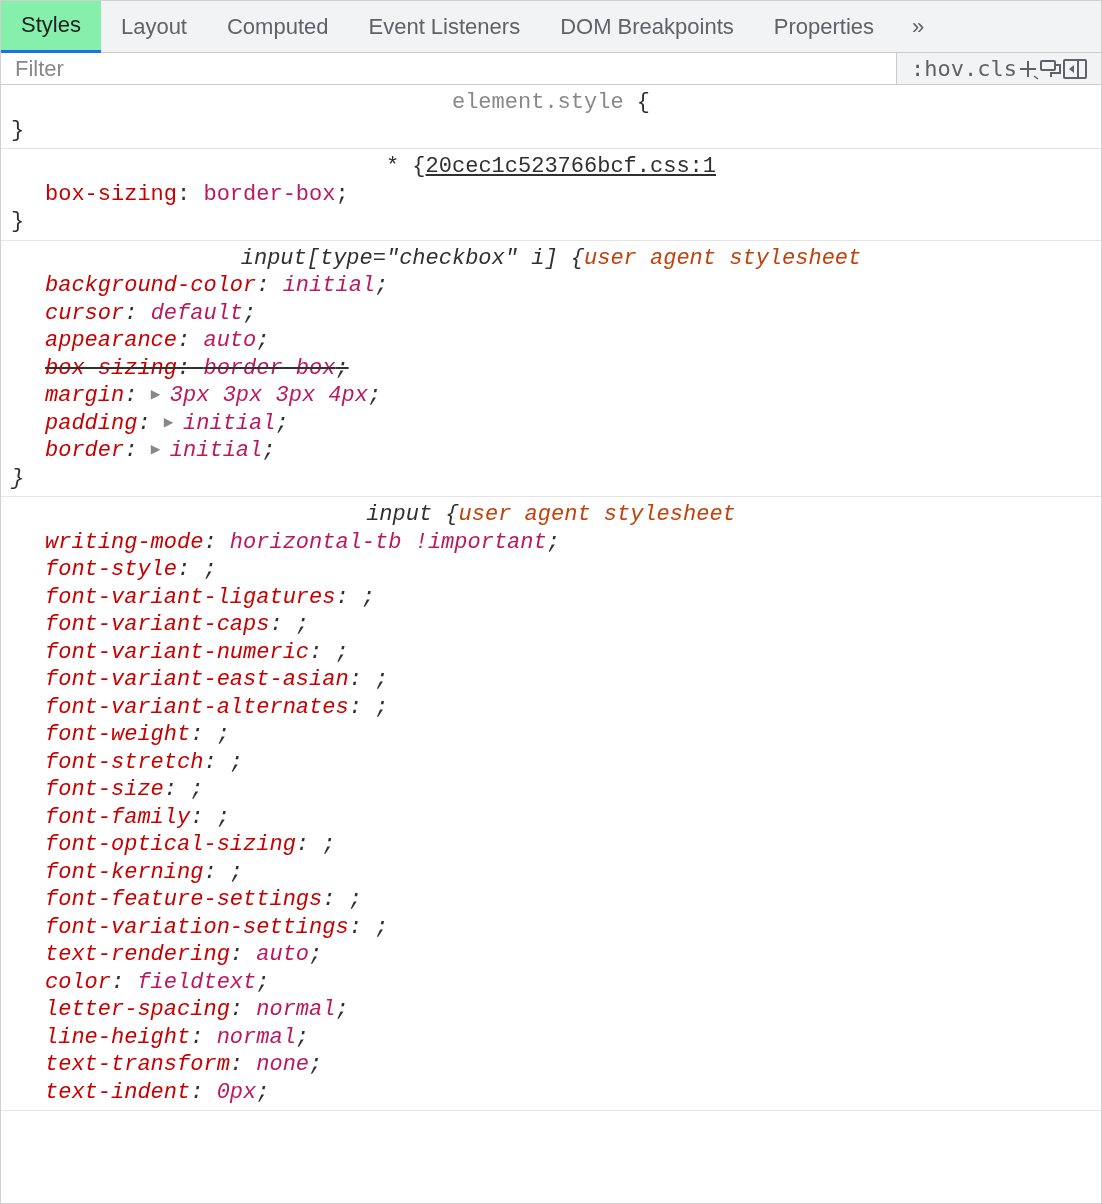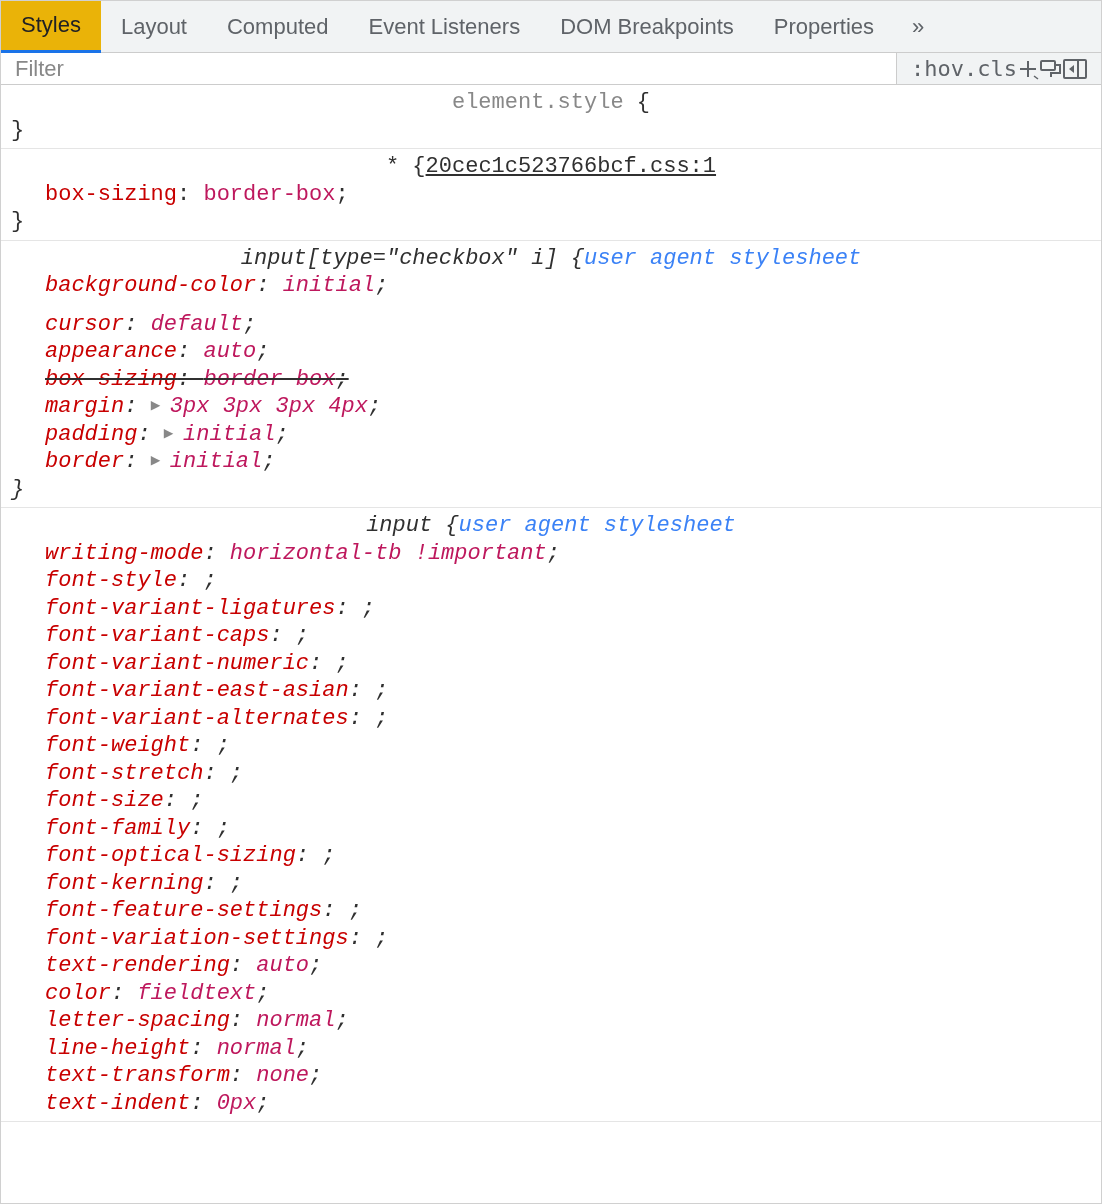--- a/index.html
+++ b/index.html
@@ -1,35 +1,35 @@
 <!DOCTYPE html>
 <html><head>
 <meta charset="utf-8">
 <style>
 * { box-sizing: border-box; margin: 0; padding: 0; }
 html, body { width: 1102px; height: 1204px; font-family: "Helvetica Neue", Arial, sans-serif; background: #fff; color: #303030; overflow: hidden; }
 .panel { width: 100%; height: 100%; display: flex; flex-direction: column; border: 1px solid #d0d0d0; }
 .tabs { display: flex; align-items: center; height: 52px; background: #f1f3f4; border-bottom: 1px solid #ccc; padding-left: 0; }
 .tab { padding: 0 20px; height: 52px; display: flex; align-items: center; font-size: 22px; color: #5f6368; cursor: default; }
-.tab.active { background: #eab308; border-bottom: 3px solid #1a73e8; color: #202124; }
+.tab.active { background: #86efac; border-bottom: 3px solid #1a73e8; color: #202124; }
 .overflow { padding: 0 18px; font-size: 22px; color: #5f6368; }
 .filter-row { display: flex; align-items: center; height: 32px; border-bottom: 1px solid #ccc; background: #fff; }
 .filter-input { flex: 1; border: none; outline: none; font-size: 22px; padding: 0 14px; height: 100%; color: #303030; }
 .filter-input::placeholder { color: #888; }
 .filter-tools { display: flex; align-items: center; padding: 0 14px; height: 100%; background: #f1f3f4; border-left: 1px solid #ccc; font-size: 22px; color: #5f6368; font-family: Menlo, Consolas, monospace; }
 .tool { cursor: default; display:flex; align-items:center; }
 .icon-btn svg { display: block; }
 .rules { flex: 1; overflow: hidden; font-family: Menlo, Consolas, "Courier New", monospace; font-size: 22px; line-height: 1.25; }
 .rule-block { border-bottom: 1px solid #e5e5e5; padding: 4px 10px 4px 10px; position: relative; }
 .rule-header { display: flex; justify-content: center; align-items: flex-start; }
 .selector { color: #303030; }
 .selector.ua { font-style: italic; }
 .brace { color: #303030; }
 .source-link { text-decoration: underline; cursor: pointer; color: #303030; }
-.source-ua { font-style: italic; color: #3b82f6; white-space: nowrap; }
+.source-ua { font-style: italic; color: #c2410c; white-space: nowrap; }
 .decls { padding-left: 34px; }
 .decl { white-space: pre; }
 .prop { color: #c80000; }
 .prop.ua { font-style: italic; }
 .val { color: #be185d; }
 .val.ua { font-style: italic; }
 .struck { text-decoration: line-through; }
 .expand-tri { color: #888; font-size: 16px; display:inline-block; transform: translateY(-2px); }
 .close-brace { color: #303030; }
 .element-style-sel { color: #888; }
@@ -116,21 +116,21 @@
         </div>
         <div class="close-brace">}</div>
       </div>
       <div class="rule-block">
         <div class="rule-header">
           <span><span class="selector ua">input[type="checkbox" i]</span><span class="brace ua" style="font-style: italic;"> {</span></span>
           <span class="source-ua">user agent stylesheet</span>
         </div>
         <div class="decls">
           <div class="decl" style="font-style: italic;"><span class="prop ua">background-color</span><span>: </span><span class="val ua">initial</span><span>;</span></div>
-          <div class="decl" style="font-style: italic; margin-top: 11px;"><span class="prop ua">cursor</span><span>: </span><span class="val ua">default</span><span>;</span></div>
+          <div class="decl" style="font-style: italic;"><span class="prop ua">cursor</span><span>: </span><span class="val ua">default</span><span>;</span></div>
           <div class="decl" style="font-style: italic;"><span class="prop ua">appearance</span><span>: </span><span class="val ua">auto</span><span>;</span></div>
           <div class="decl struck" style="font-style: italic;"><span class="prop ua">box-sizing</span><span>: </span><span class="val ua">border-box</span><span>;</span></div>
           <div class="decl" style="font-style: italic;"><span class="prop ua">margin</span><span>: </span><span class="expand-tri">▶ </span><span class="val ua">3px 3px 3px 4px</span><span>;</span></div>
           <div class="decl" style="font-style: italic;"><span class="prop ua">padding</span><span>: </span><span class="expand-tri">▶ </span><span class="val ua">initial</span><span>;</span></div>
           <div class="decl" style="font-style: italic;"><span class="prop ua">border</span><span>: </span><span class="expand-tri">▶ </span><span class="val ua">initial</span><span>;</span></div>
         </div>
         <div class="close-brace" style="font-style: italic;">}</div>
       </div>
       <div class="rule-block">
         <div class="rule-header">

